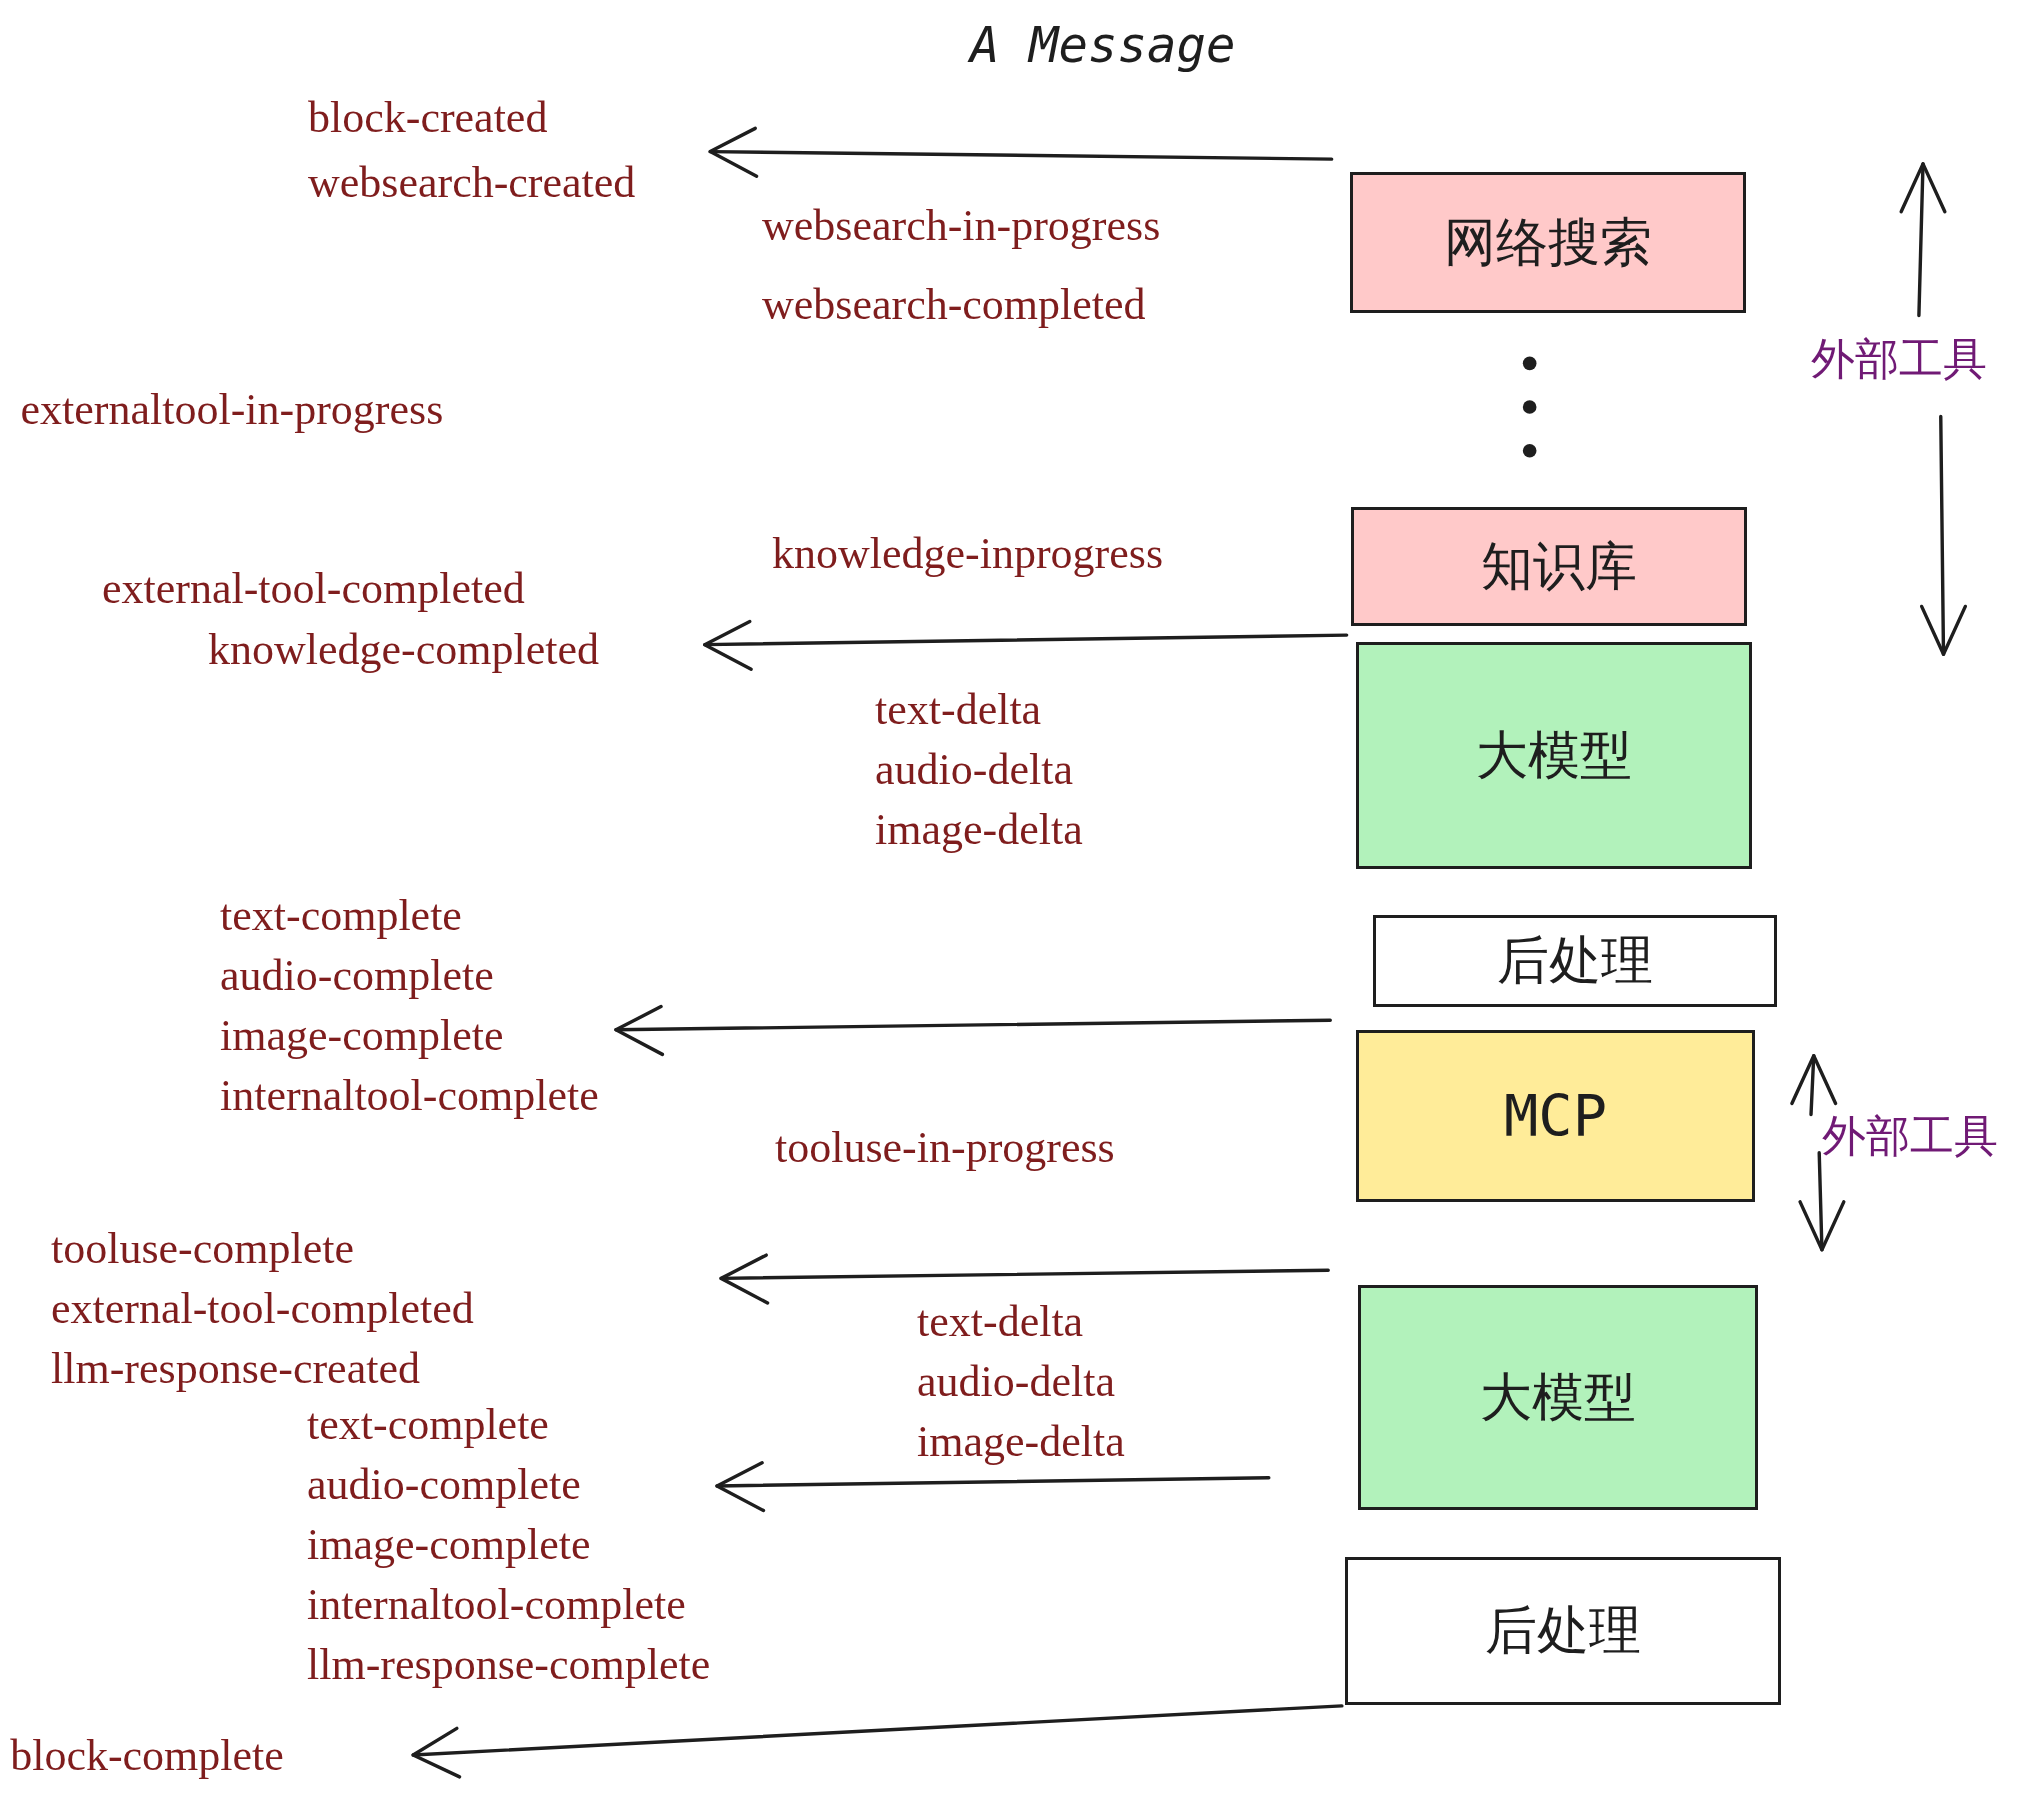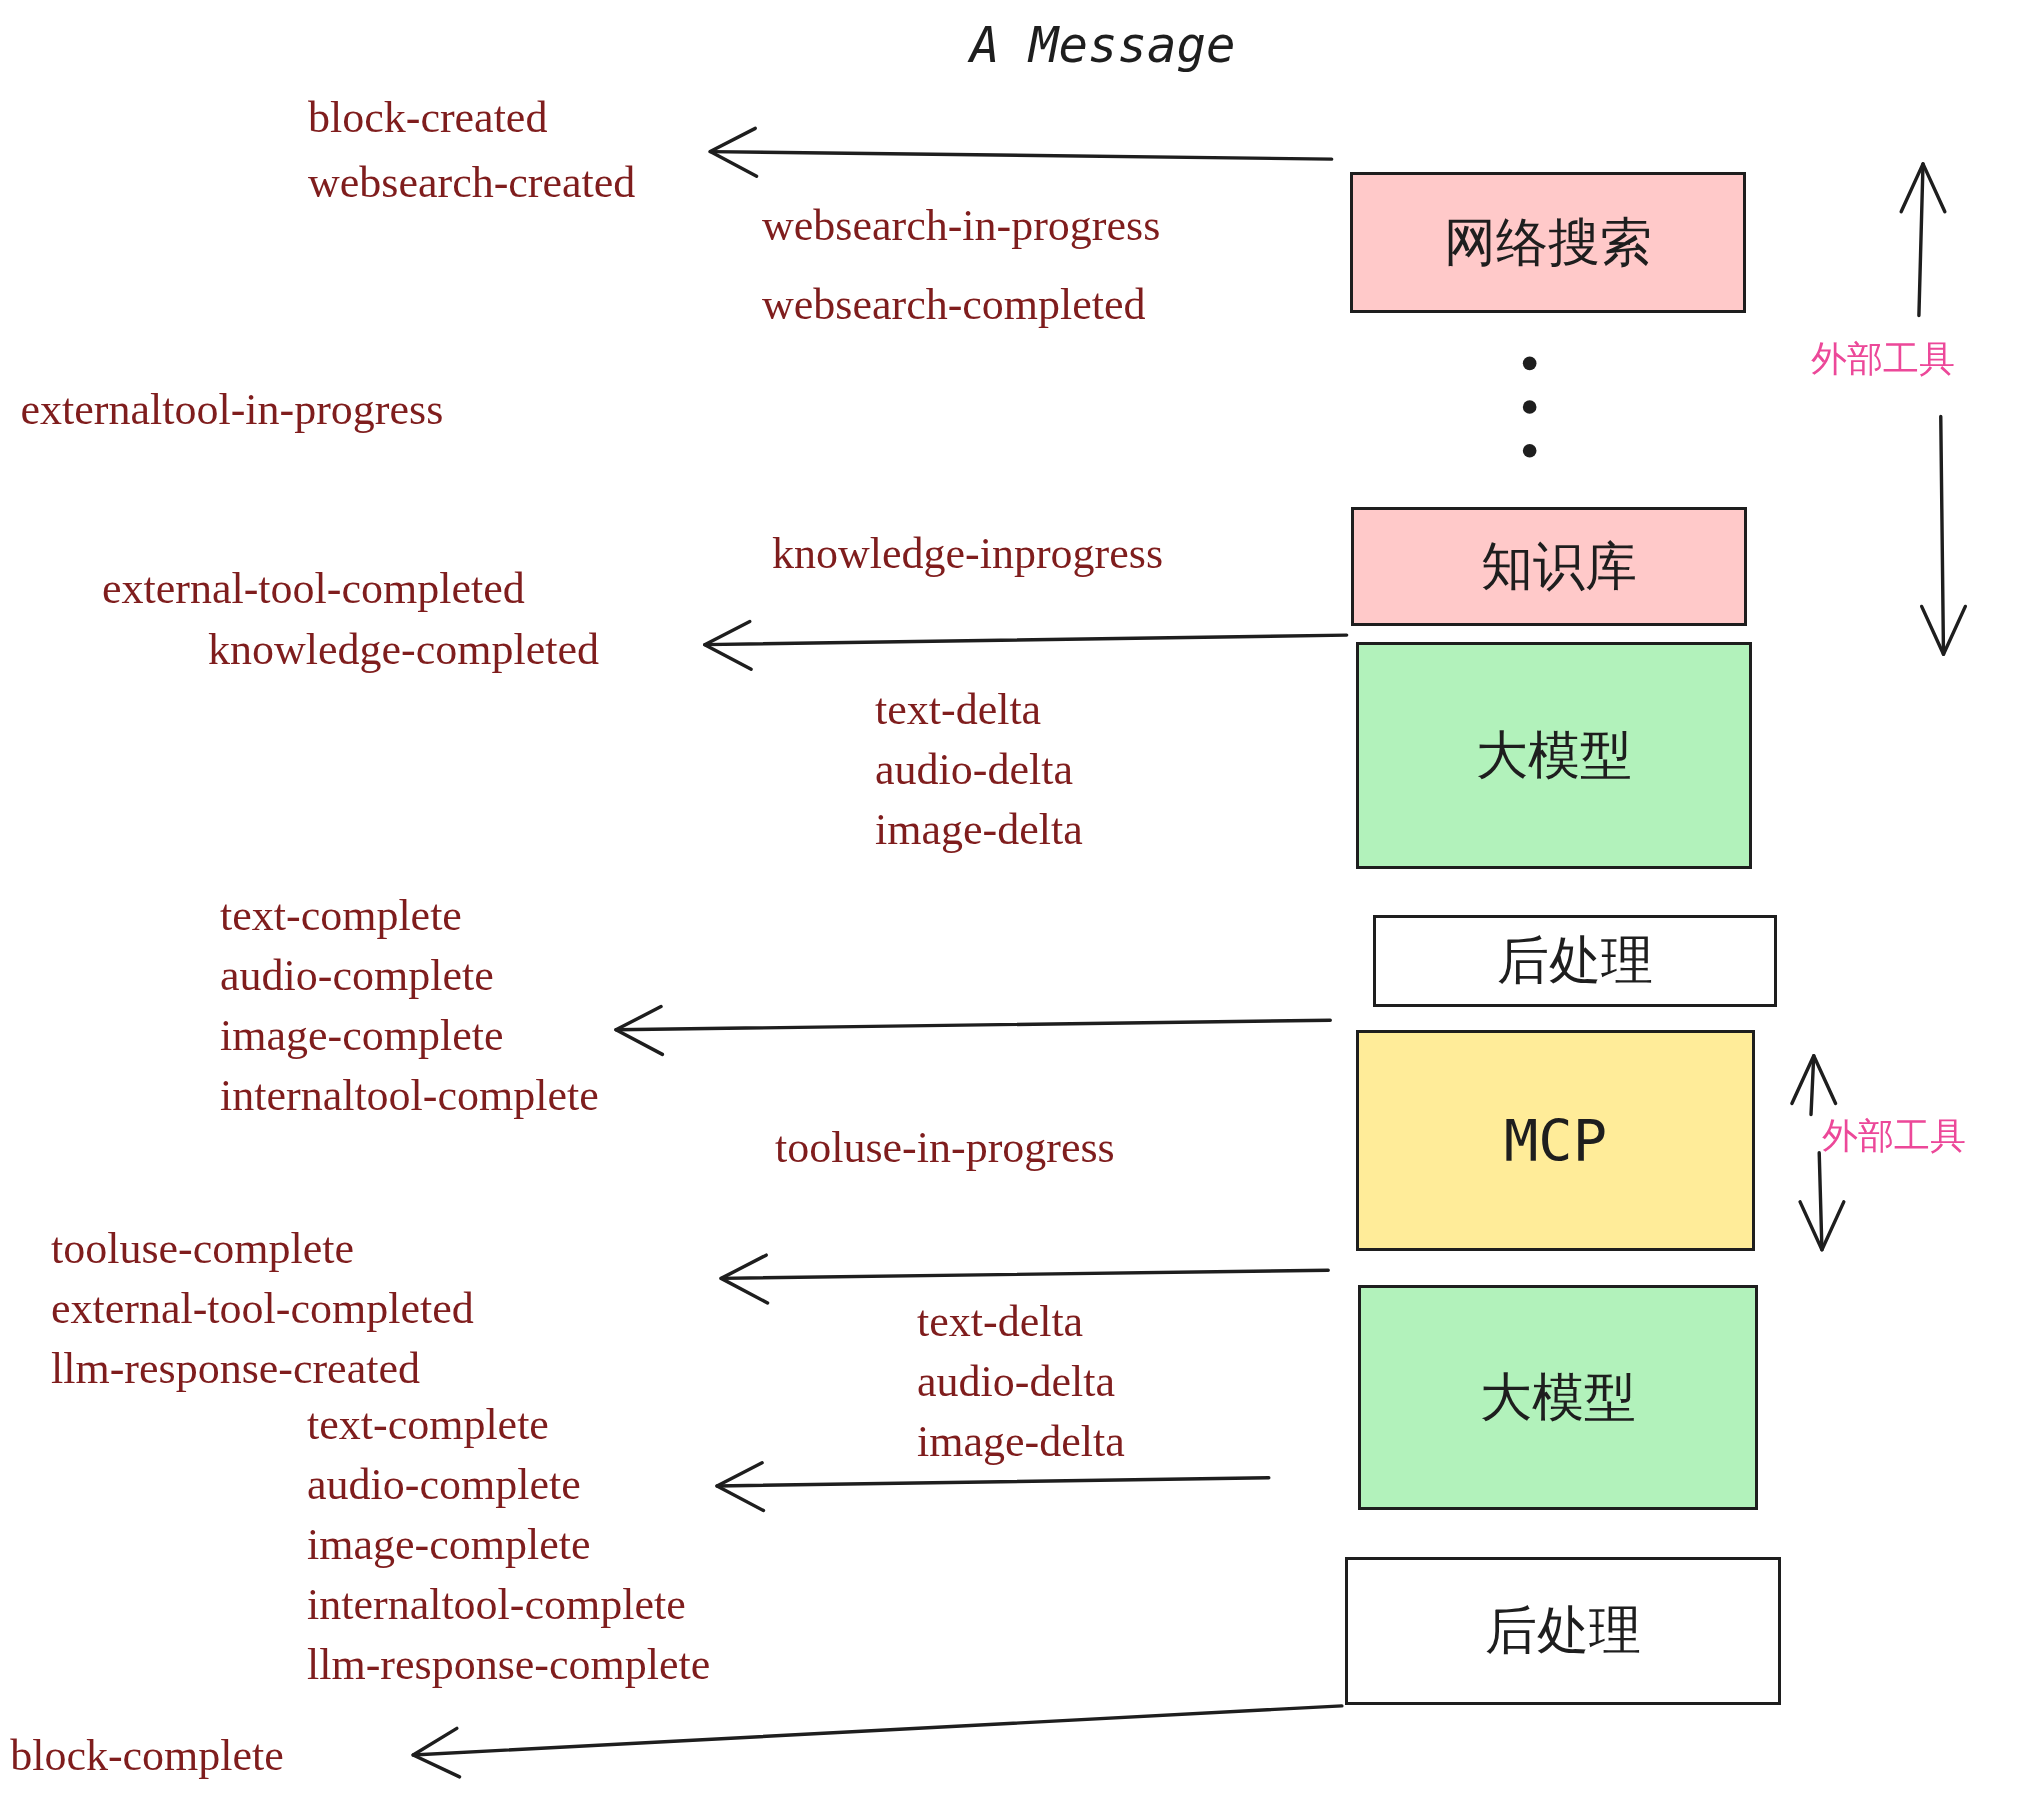--- a/index.html
+++ b/index.html
@@ -8,22 +8,22 @@
   .canvas{position:absolute;left:0;top:0;width:2035px;height:1796px;}
   .evt{position:absolute;font-size:44px;line-height:55px;white-space:nowrap;
        font-family:Liberation Serif, serif;color:#7f1d1d;}
   .title{position:absolute;font-size:49px;line-height:55px;white-space:nowrap;
        font-family:"DejaVu Sans Mono",monospace;color:#1e1e1e;}
   .box{position:absolute;border:3.4px solid #1e1e1e;border-radius:0;
        display:flex;align-items:center;justify-content:center;
        font-size:52px;font-family:"Liberation Sans",sans-serif;color:#1e1e1e;
        box-sizing:border-box;}
   .box.mono{font-family:"DejaVu Sans Mono",monospace;font-size:57px;}
-  .side{position:absolute;font-size:36px;line-height:60px;white-space:nowrap;
-       font-family:"Liberation Sans",sans-serif;color:#ec4899;}
+  .side{position:absolute;font-size:44px;line-height:60px;white-space:nowrap;
+       font-family:"Liberation Sans",sans-serif;color:#701a75;}
   svg.overlay{position:absolute;left:0;top:0;width:2035px;height:1796px;pointer-events:none;}
   svg.overlay path{stroke:#1e1e1e;stroke-width:5;fill:none;stroke-linecap:round;stroke-linejoin:round;}
   svg.overlay circle{fill:#1e1e1e;stroke:none;}
 </style>
 </head>
 <body>
 
 <div class="canvas">
 
   <div class="title" style="left:970px;top:18px;font-style:italic;">A Message</div>
@@ -33,21 +33,21 @@
   </div>
   <div class="box" style="left:1351px;top:507px;width:396px;height:119px;background:#ffc9c9;padding-left:20px;">
     <span>知识库</span>
   </div>
   <div class="box" style="left:1356px;top:642px;width:396px;height:227px;background:#b2f2bb;">
     <span>大模型</span>
   </div>
   <div class="box" style="left:1373px;top:915px;width:404px;height:92px;background:#ffffff;">
     <span>后处理</span>
   </div>
-  <div class="box mono" style="left:1356px;top:1030px;width:399px;height:221px;background:#ffec99;">
+  <div class="box mono" style="left:1356px;top:1030px;width:399px;height:172px;background:#ffec99;">
     <span>MCP</span>
   </div>
   <div class="box" style="left:1358px;top:1285px;width:400px;height:225px;background:#b2f2bb;">
     <span>大模型</span>
   </div>
   <div class="box" style="left:1345px;top:1557px;width:436px;height:148px;background:#ffffff;">
     <span>后处理</span>
   </div>
 
   <div class="evt" style="left:308px;top:90px;">block-created</div>

